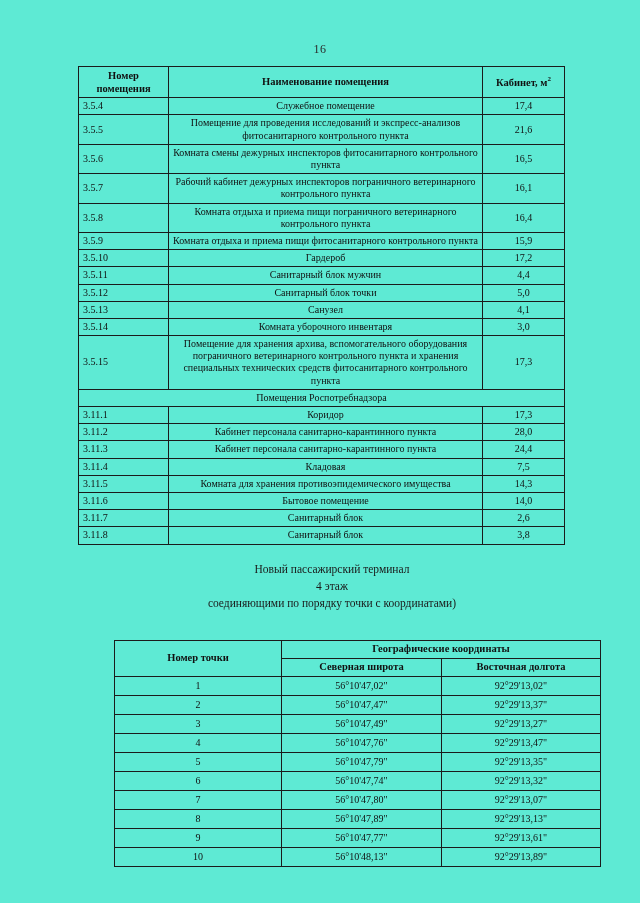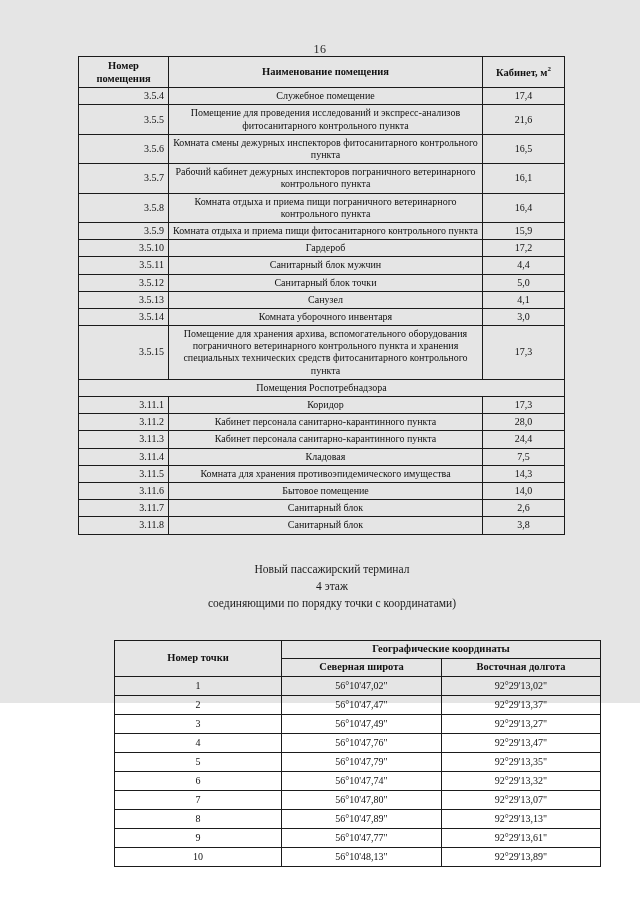--- a/index.html
+++ b/index.html
@@ -11,22 +11,22 @@
     width: 640px;
     height: 903px;
     font-family: "Liberation Serif", "DejaVu Serif", serif;
     color: #111111;
     position: relative;
     overflow: hidden;
   }
   .page {
     position: relative;
     width: 640px;
-    height: 703px;
-    background: #e5e5e5;
+    height: 903px;
+    background: #5eead4;
   }
   .page-number {
     position: absolute;
     top: 42px;
     left: 0;
     width: 640px;
     text-align: center;
     font-size: 12px;
     letter-spacing: .5px;
     color: #2b2b2b;
@@ -44,35 +44,35 @@
     padding: 2px 4px;
     vertical-align: middle;
     line-height: 1.22;
     font-weight: normal;
   }
   table.doc th {
     font-weight: bold;
     text-align: center;
     font-size: 10.5px;
   }
-  .c-num   { text-align: right; }
+  .c-num   { text-align: left; }
   .c-name  { text-align: center; padding-left: 6px; }
   .c-area  { text-align: center; }
   .section-row td {
     text-align: center;
     padding-top: 2px;
     padding-bottom: 2px;
     margin-top: 16px;
   }
 
   
   #rooms-table {
     position: absolute;
     left: 78px;
-    top: 56px;
+    top: 66px;
     width: 486px;
     font-family: Liberation Serif, serif;
   }
   #rooms-table col.k-num  { width: 90px; }
   #rooms-table col.k-name { width: 314px; }
   #rooms-table col.k-area { width: 82px; }
   #rooms-table th.hd-num { line-height: 1.25; }
 
   .sup { font-size: 7px; vertical-align: super; }
 

